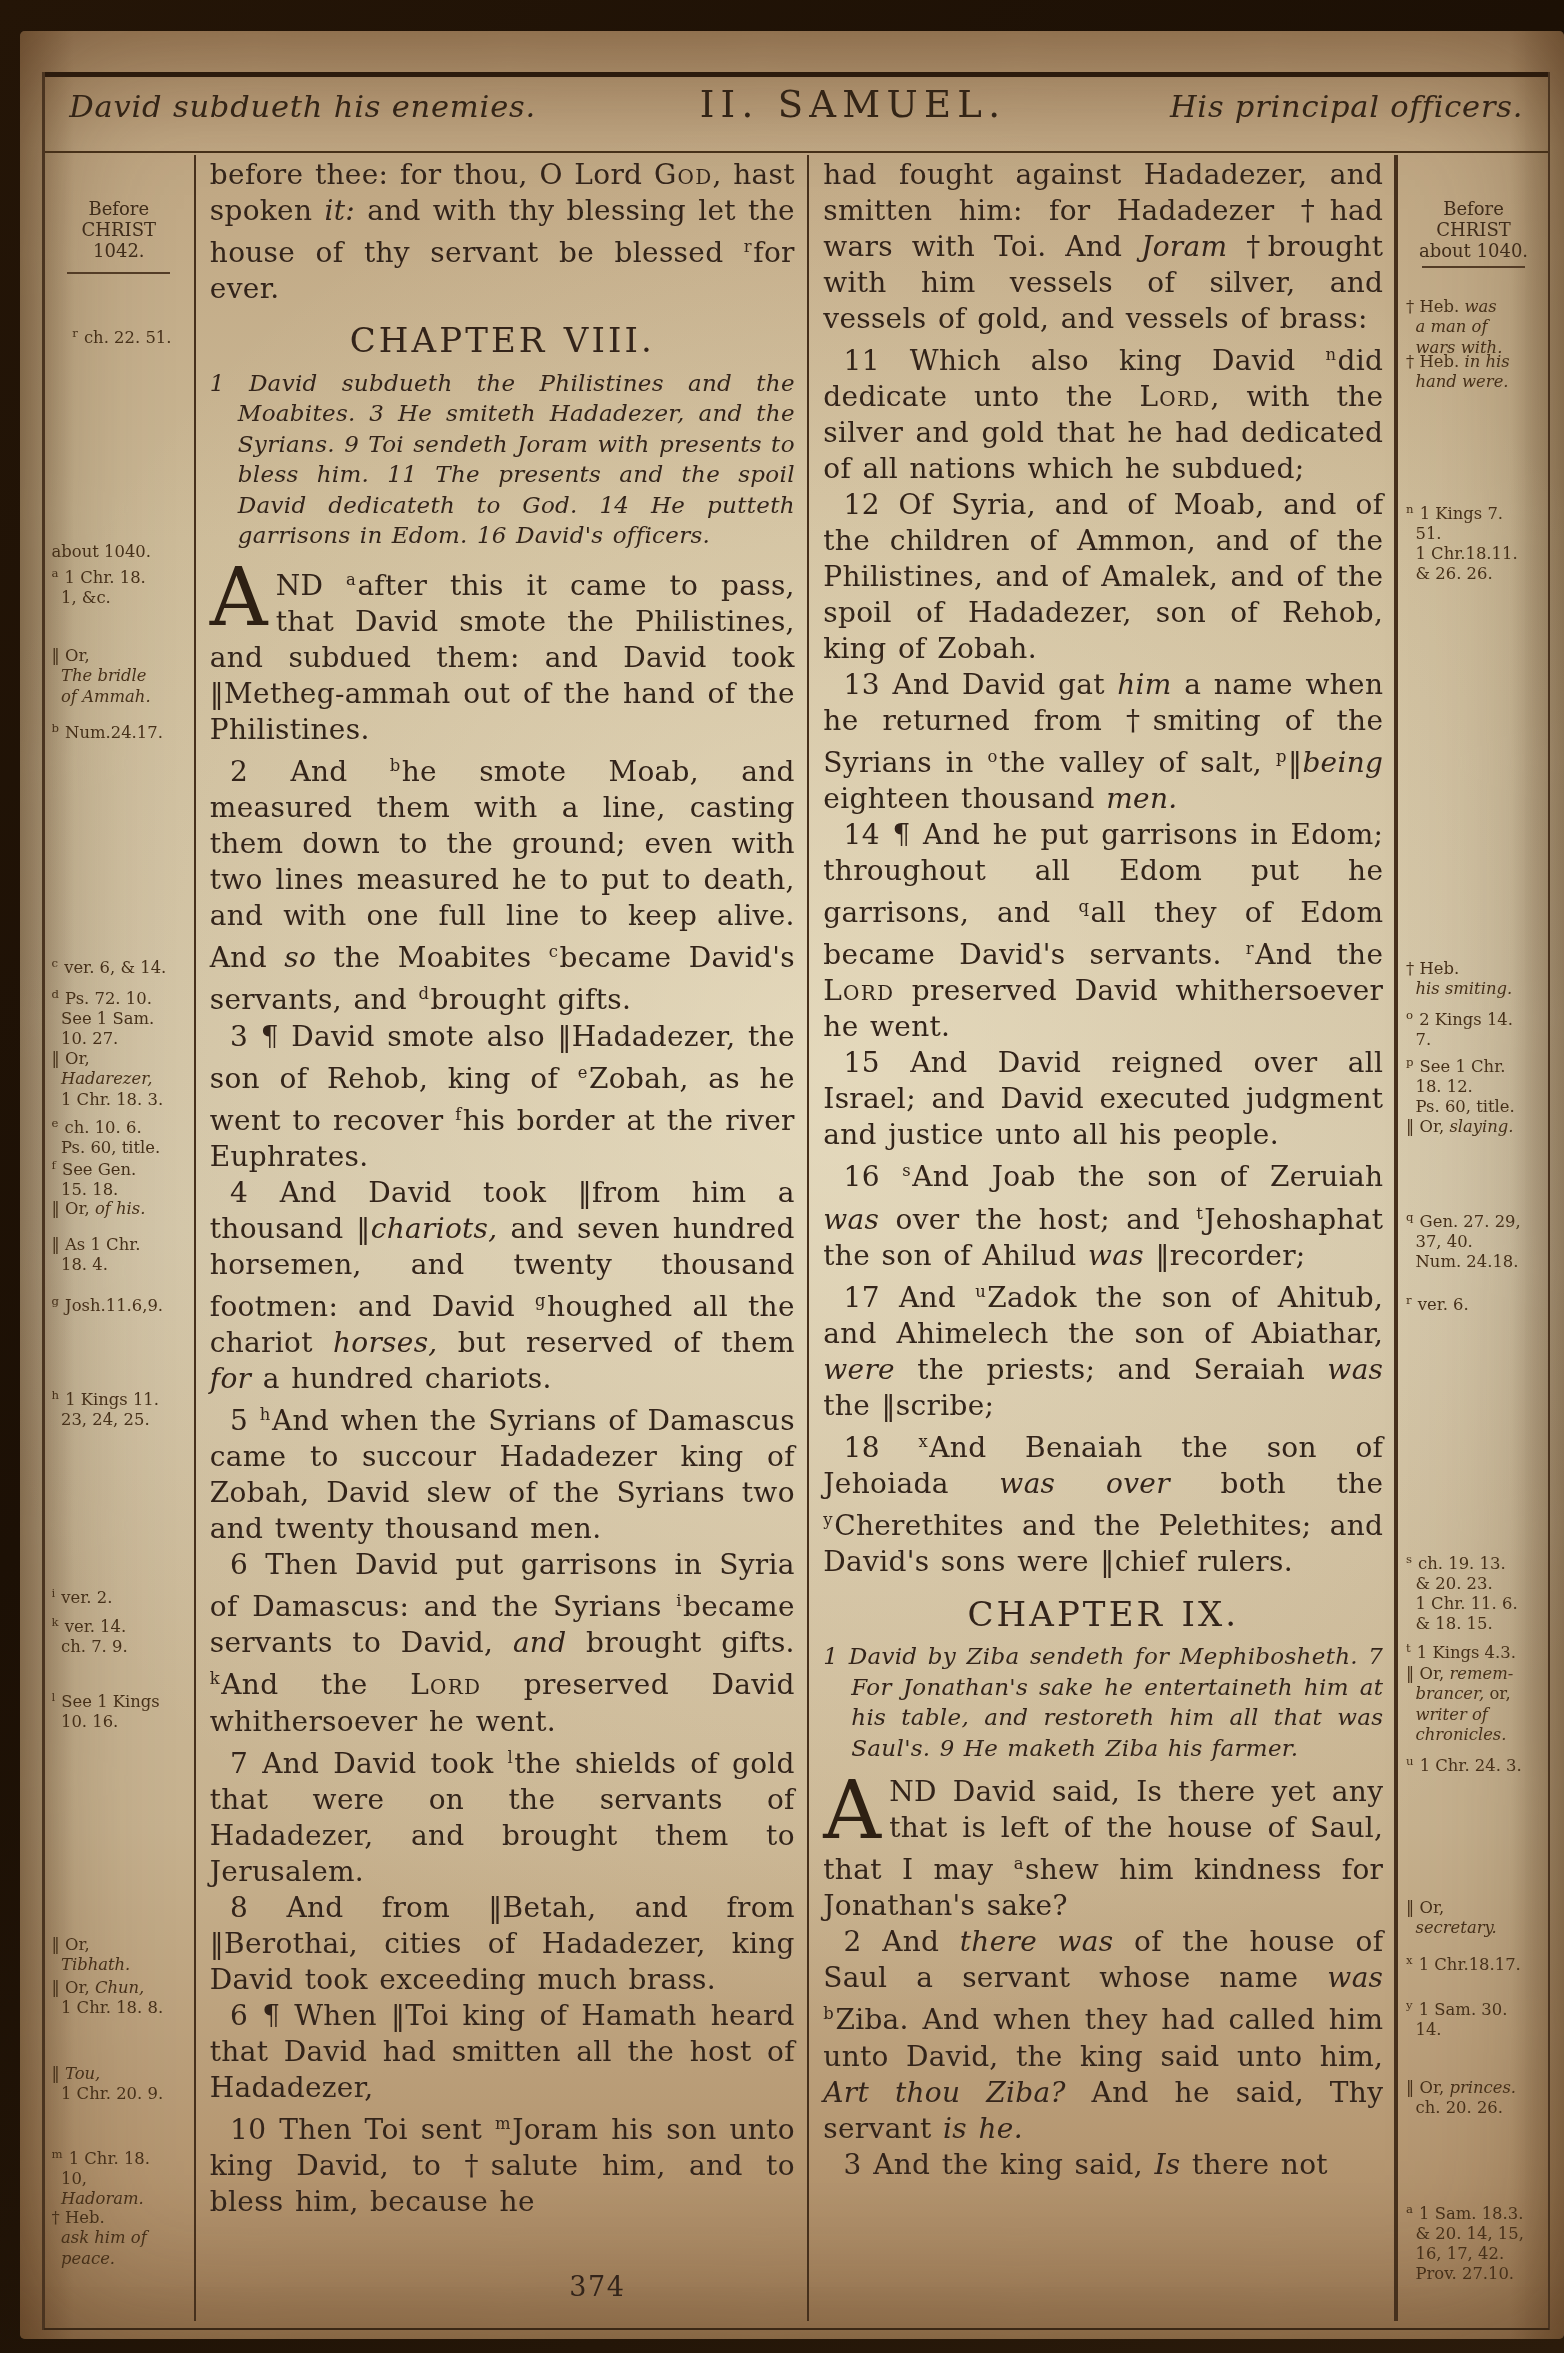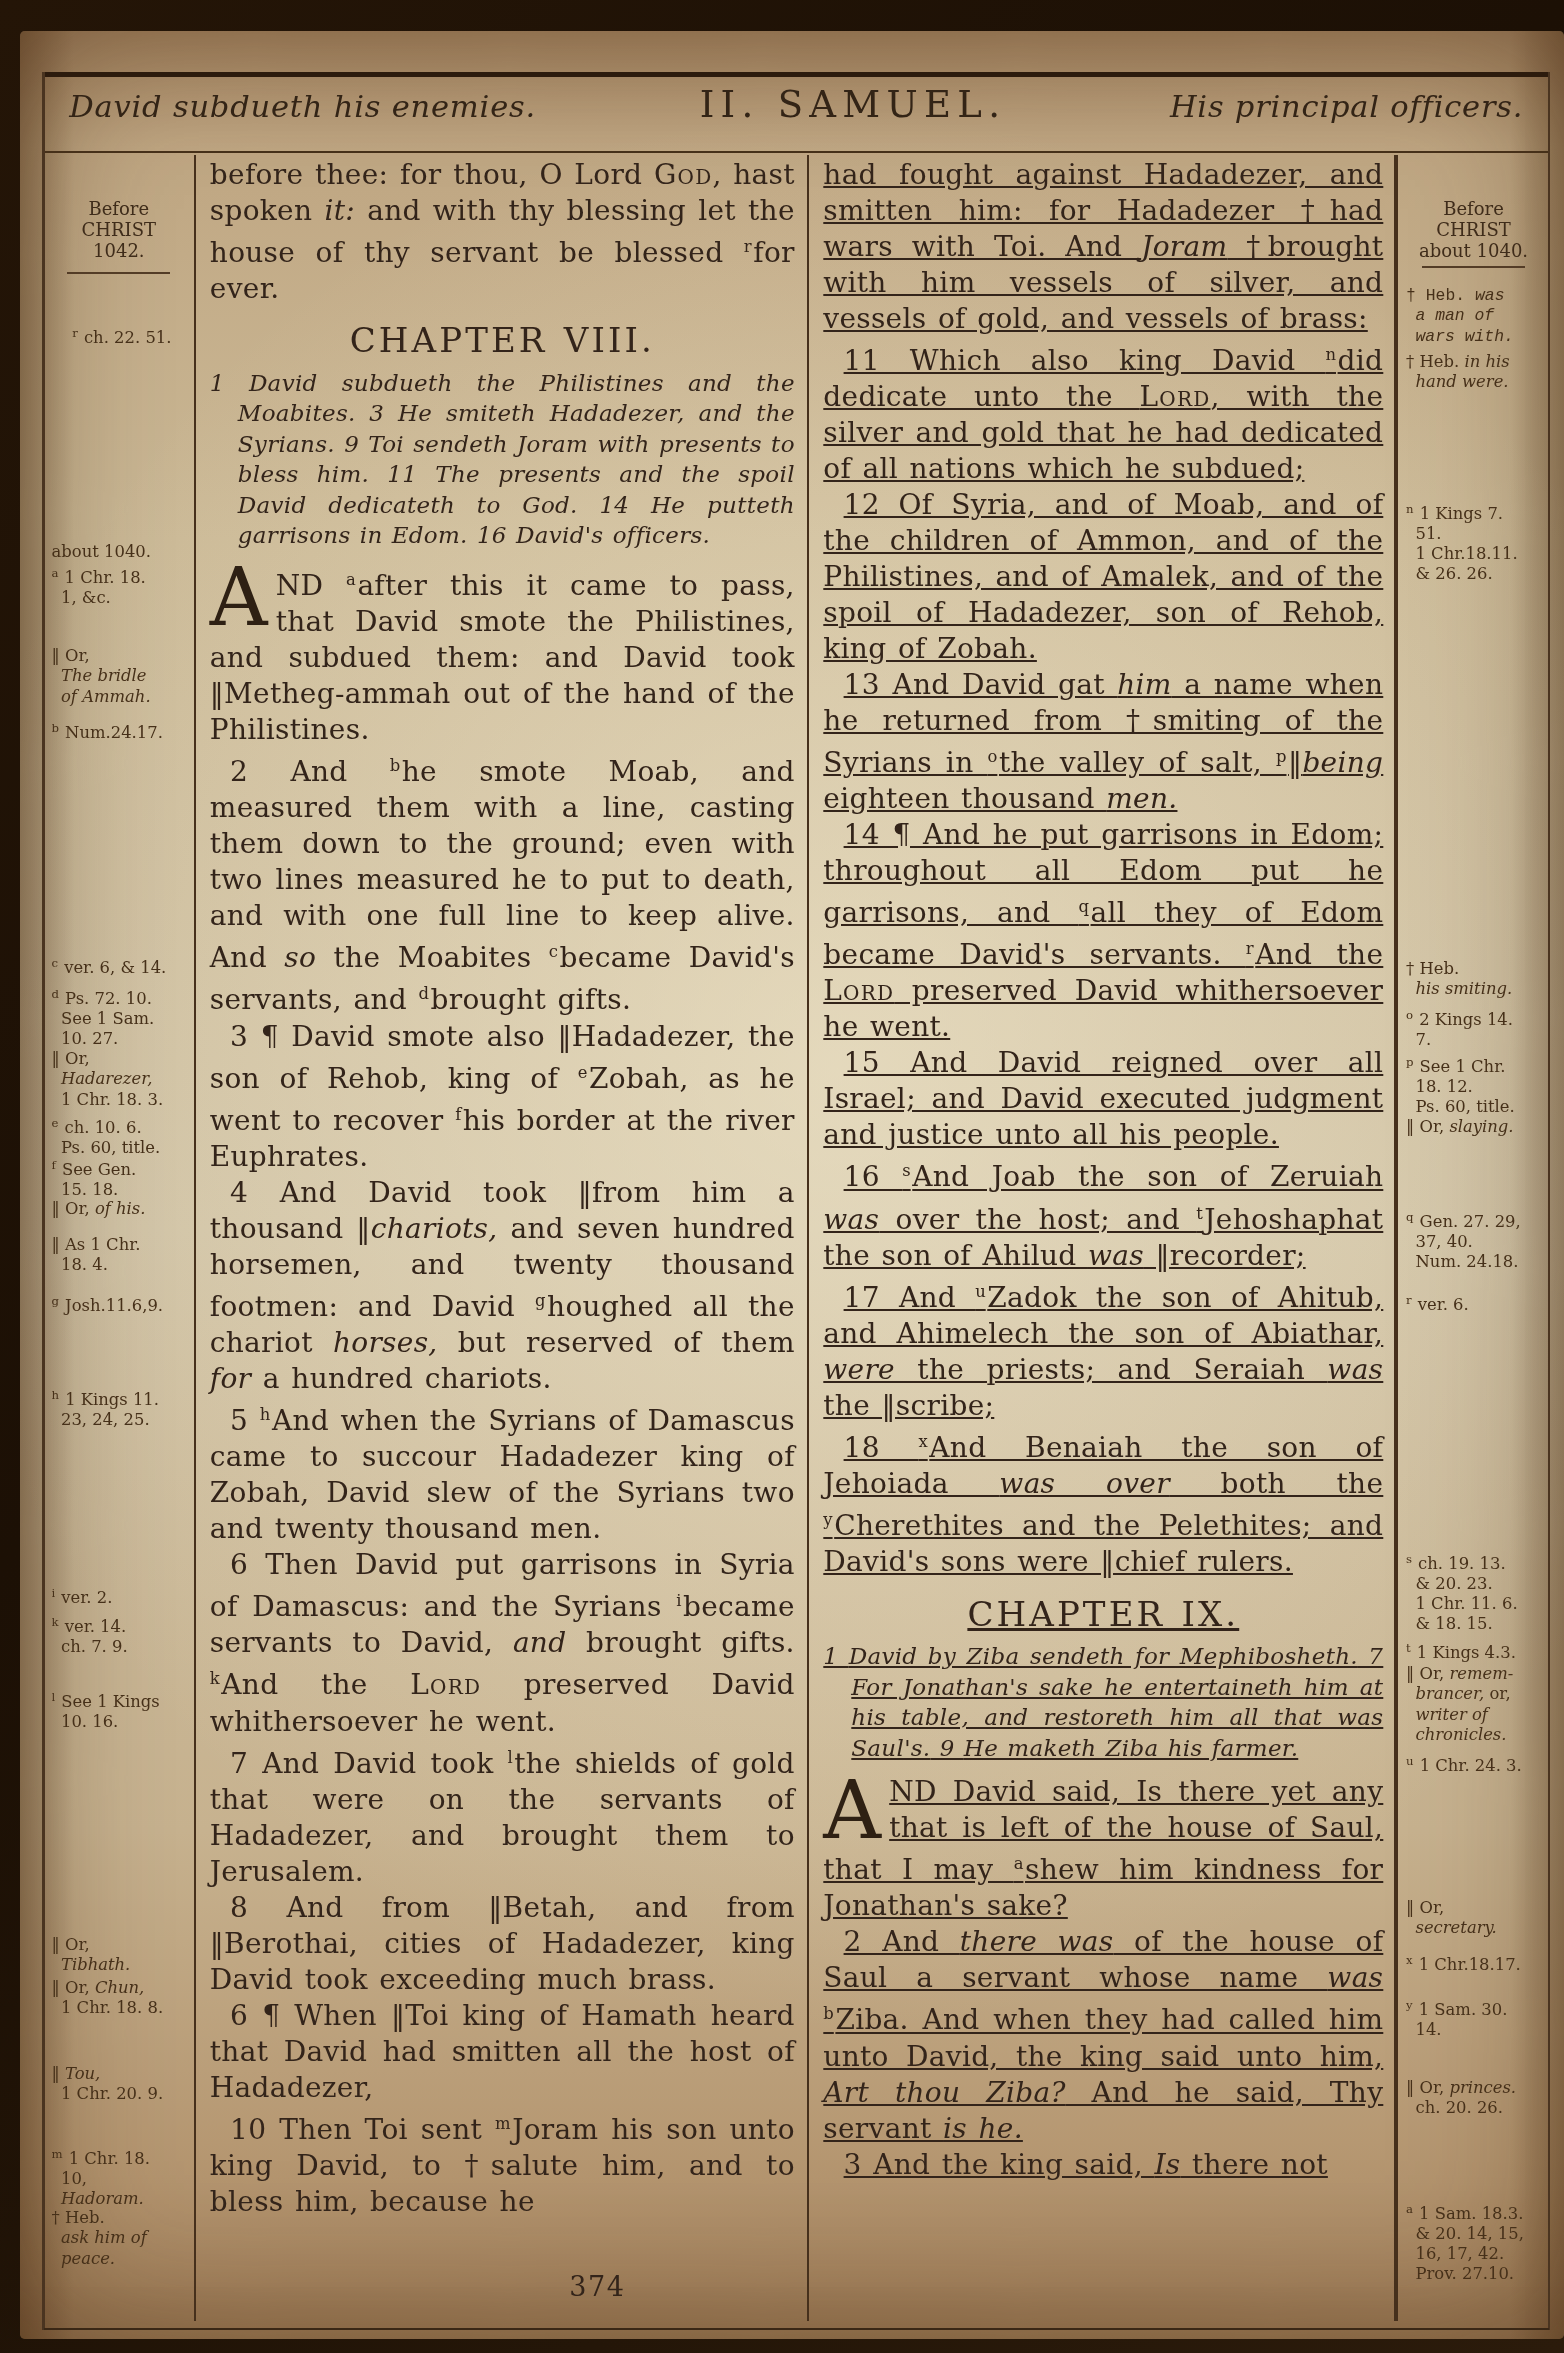--- a/index.html
+++ b/index.html
@@ -42,21 +42,21 @@
   .notes{position:relative;color:#463019;}
   .notes-left{width:150px;border-right:2.3px solid #46301c;}
   .notes-right{flex:1;border-left:2.3px solid #46301c;}
   .textcol{
     color:#33241a;
     font-size:28px;line-height:36px;
     text-align:justify;word-spacing:2.3px;letter-spacing:0.3px;
     overflow:hidden;hyphens:auto;
   }
   .col1{width:585px;padding:1.6px 12.5px 0 14px;border-right:2.3px solid #46301c;}
-  .col2{width:560px;padding:1.6px 11px 0 14px;border-right:2.3px solid #46301c;text-decoration:underline;}
+  .col2{width:560px;padding:1.6px 11px 0 14px;border-right:2.3px solid #46301c;}
 
   .versep{margin:0;text-indent:20.3px;}
   .noindent{text-indent:0;}
   .chapter{text-align:center;font-size:34px;letter-spacing:3.1px;margin:15.6px 0 9.4px;}
   .summary{
     font-style:italic;font-size:23px;line-height:30.5px;
     margin:0 0 11px;padding-left:28px;text-indent:-28px;
     word-spacing:1.6px;
   }
   .dropcap{
@@ -220,21 +220,21 @@
           <p class="versep">2 And <em>there was</em> of the house of Saul a servant whose name <em>was</em> <span class="ref">b</span>Ziba. And when they had called him unto David, the king said unto him, <em>Art thou Ziba?</em> And he said, Thy servant <em>is he.</em></p>
           <p class="versep">3 And the king said, <em>Is</em> there not</p>
         </div>
       <div class="notes notes-right" id="notes-right">
           <div class="bc">
             <div>Before</div>
             <div>CHRIST</div>
             <div>about 1040.</div>
           </div>
           <div class="bc-rule"></div>
-          <div class="mnote" style="top: 131px; font-family: Liberation Mono, monospace;">
+          <div class="mnote" style="top: 142px;">
             <div>† Heb. <em>was</em></div>
             <div><em>a man of</em></div>
             <div><em>wars with.</em></div>
           </div>
           <div class="mnote" style="top: 197px;">
             <div>† Heb. <em>in his</em></div>
             <div><em>hand were.</em></div>
           </div>
           <div class="mnote" style="top: 344px;">
             <div><span class="ref">n</span> 1 Kings 7.</div>

